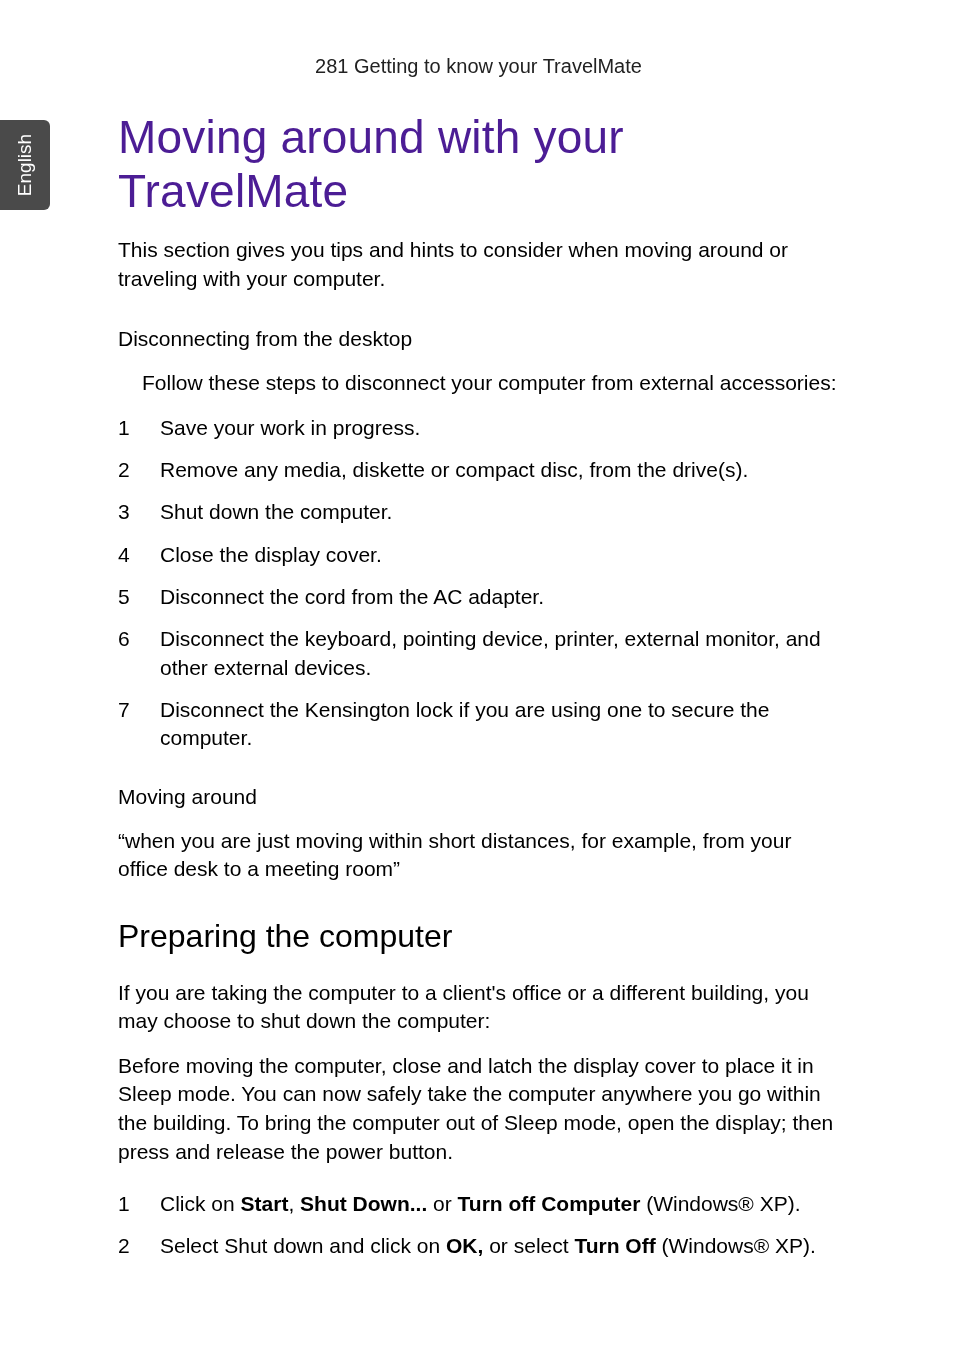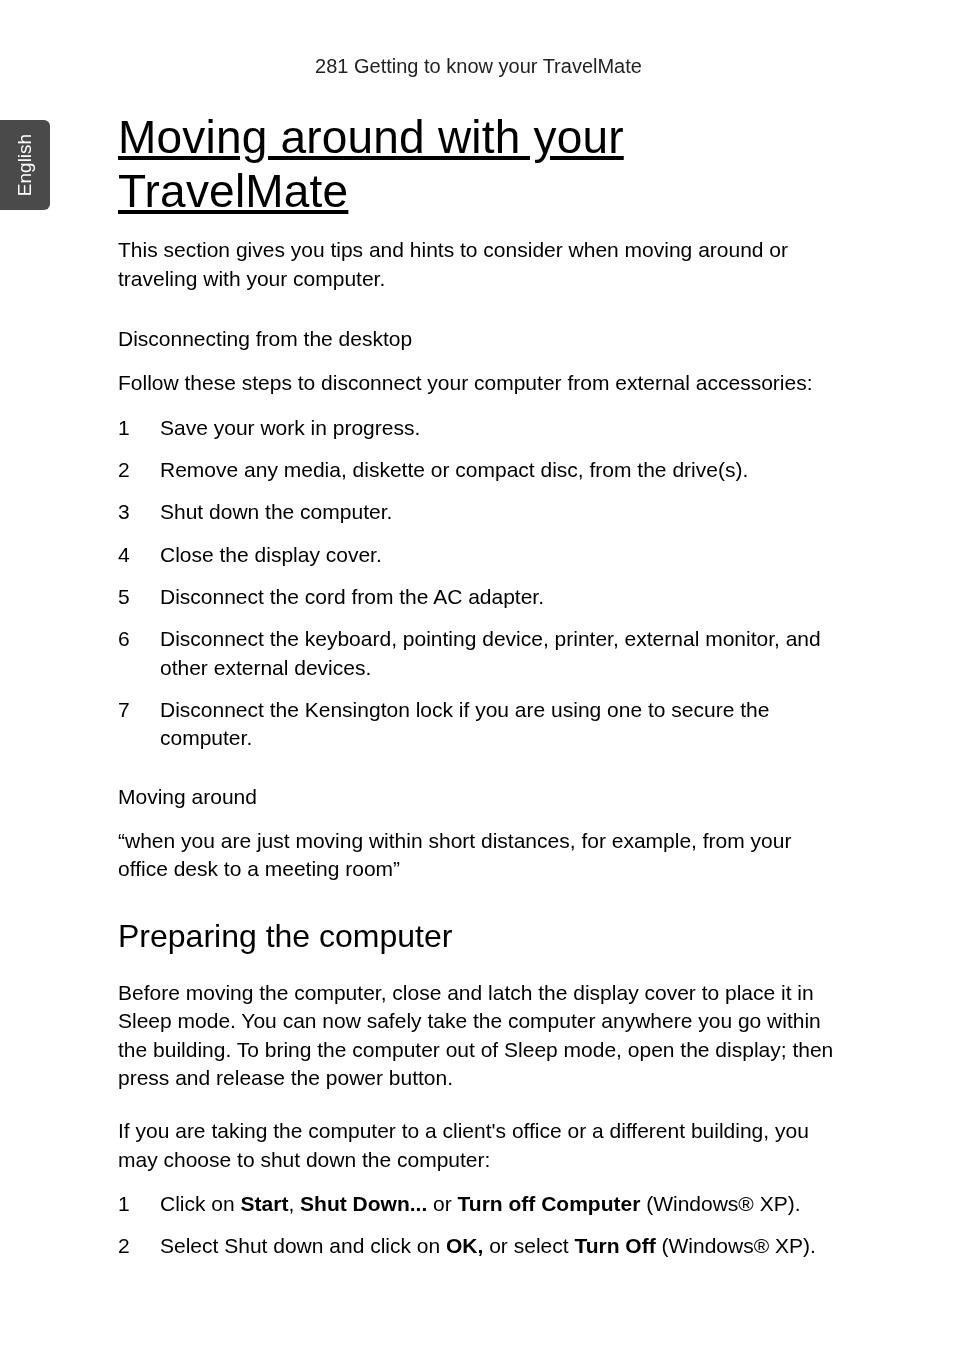--- a/index.html
+++ b/index.html
@@ -49,23 +49,22 @@
   .content {
     position: absolute;
     top: 100px;
     left: 118px;
     width: 720px;
   }
   h1.title {
     font-size: 46px;
     font-weight: 400;
     margin: 10px 0 18px 0;
-    color: #000000;
+    color: #4c1d95;
     letter-spacing: 0.2px;
-    text-decoration: underline;
   }
   p.body {
     font-size: 21px;
     margin: 0 0 34px 0;
     line-height: 1.36;
   }
   h2.section {
     font-size: 21px;
     font-weight: 400;
     margin: 16px 0 18px 0;
@@ -115,41 +114,41 @@
   </div>
 
   <div class="content">
 
     <h1 class="title">Moving around with your TravelMate</h1>
 
     <p class="body">This section gives you tips and hints to consider when moving around or traveling with your computer.</p>
 
     <h2 class="section">Disconnecting from the desktop</h2>
 
-    <p class="body" style="margin-bottom:16px;">Follow these steps to disconnect your computer from external accessories:</p>
+    <p class="body" style="margin-bottom:16px;margin-left:24px;">Follow these steps to disconnect your computer from external accessories:</p>
 
     <ol class="steps">
       <li>Save your work in progress.</li>
       <li>Remove any media, diskette or compact disc, from the drive(s).</li>
       <li>Shut down the computer.</li>
       <li>Close the display cover.</li>
       <li>Disconnect the cord from the AC adapter.</li>
       <li>Disconnect the keyboard, pointing device, printer, external monitor, and other external devices.</li>
       <li>Disconnect the Kensington lock if you are using one to secure the computer.</li>
     </ol>
 
     <h2 class="section">Moving around</h2>
 
     <p class="body">“when you are just moving within short distances, for example, from your office desk to a meeting room”</p>
 
     <h3 class="subsection">Preparing the computer</h3>
 
+    <p class="body" style="margin-bottom:16px;">If you are taking the computer to a client's office or a different building, you may choose to shut down the computer:</p>
+
     <p class="body" style="margin-bottom:24px;">Before moving the computer, close and latch the display cover to place it in Sleep mode. You can now safely take the computer anywhere you go within the building. To bring the computer out of Sleep mode, open the display; then press and release the power button.</p>
-
-    <p class="body" style="margin-bottom:16px;">If you are taking the computer to a client's office or a different building, you may choose to shut down the computer:</p>
 
     <ol class="steps" style="margin-bottom:18px;">
       <li>
         <span>Click on </span><span class="bold">Start</span><span>, </span><span class="bold">Shut Down...</span><span> or </span><span class="bold">Turn off Computer</span><span> (Windows® XP).</span>
       </li>
       <li>
         <span>Select Shut down and click on </span><span class="bold">OK,</span><span> or select </span><span class="bold">Turn Off</span><span> (Windows® XP).</span>
       </li>
     </ol>
 

